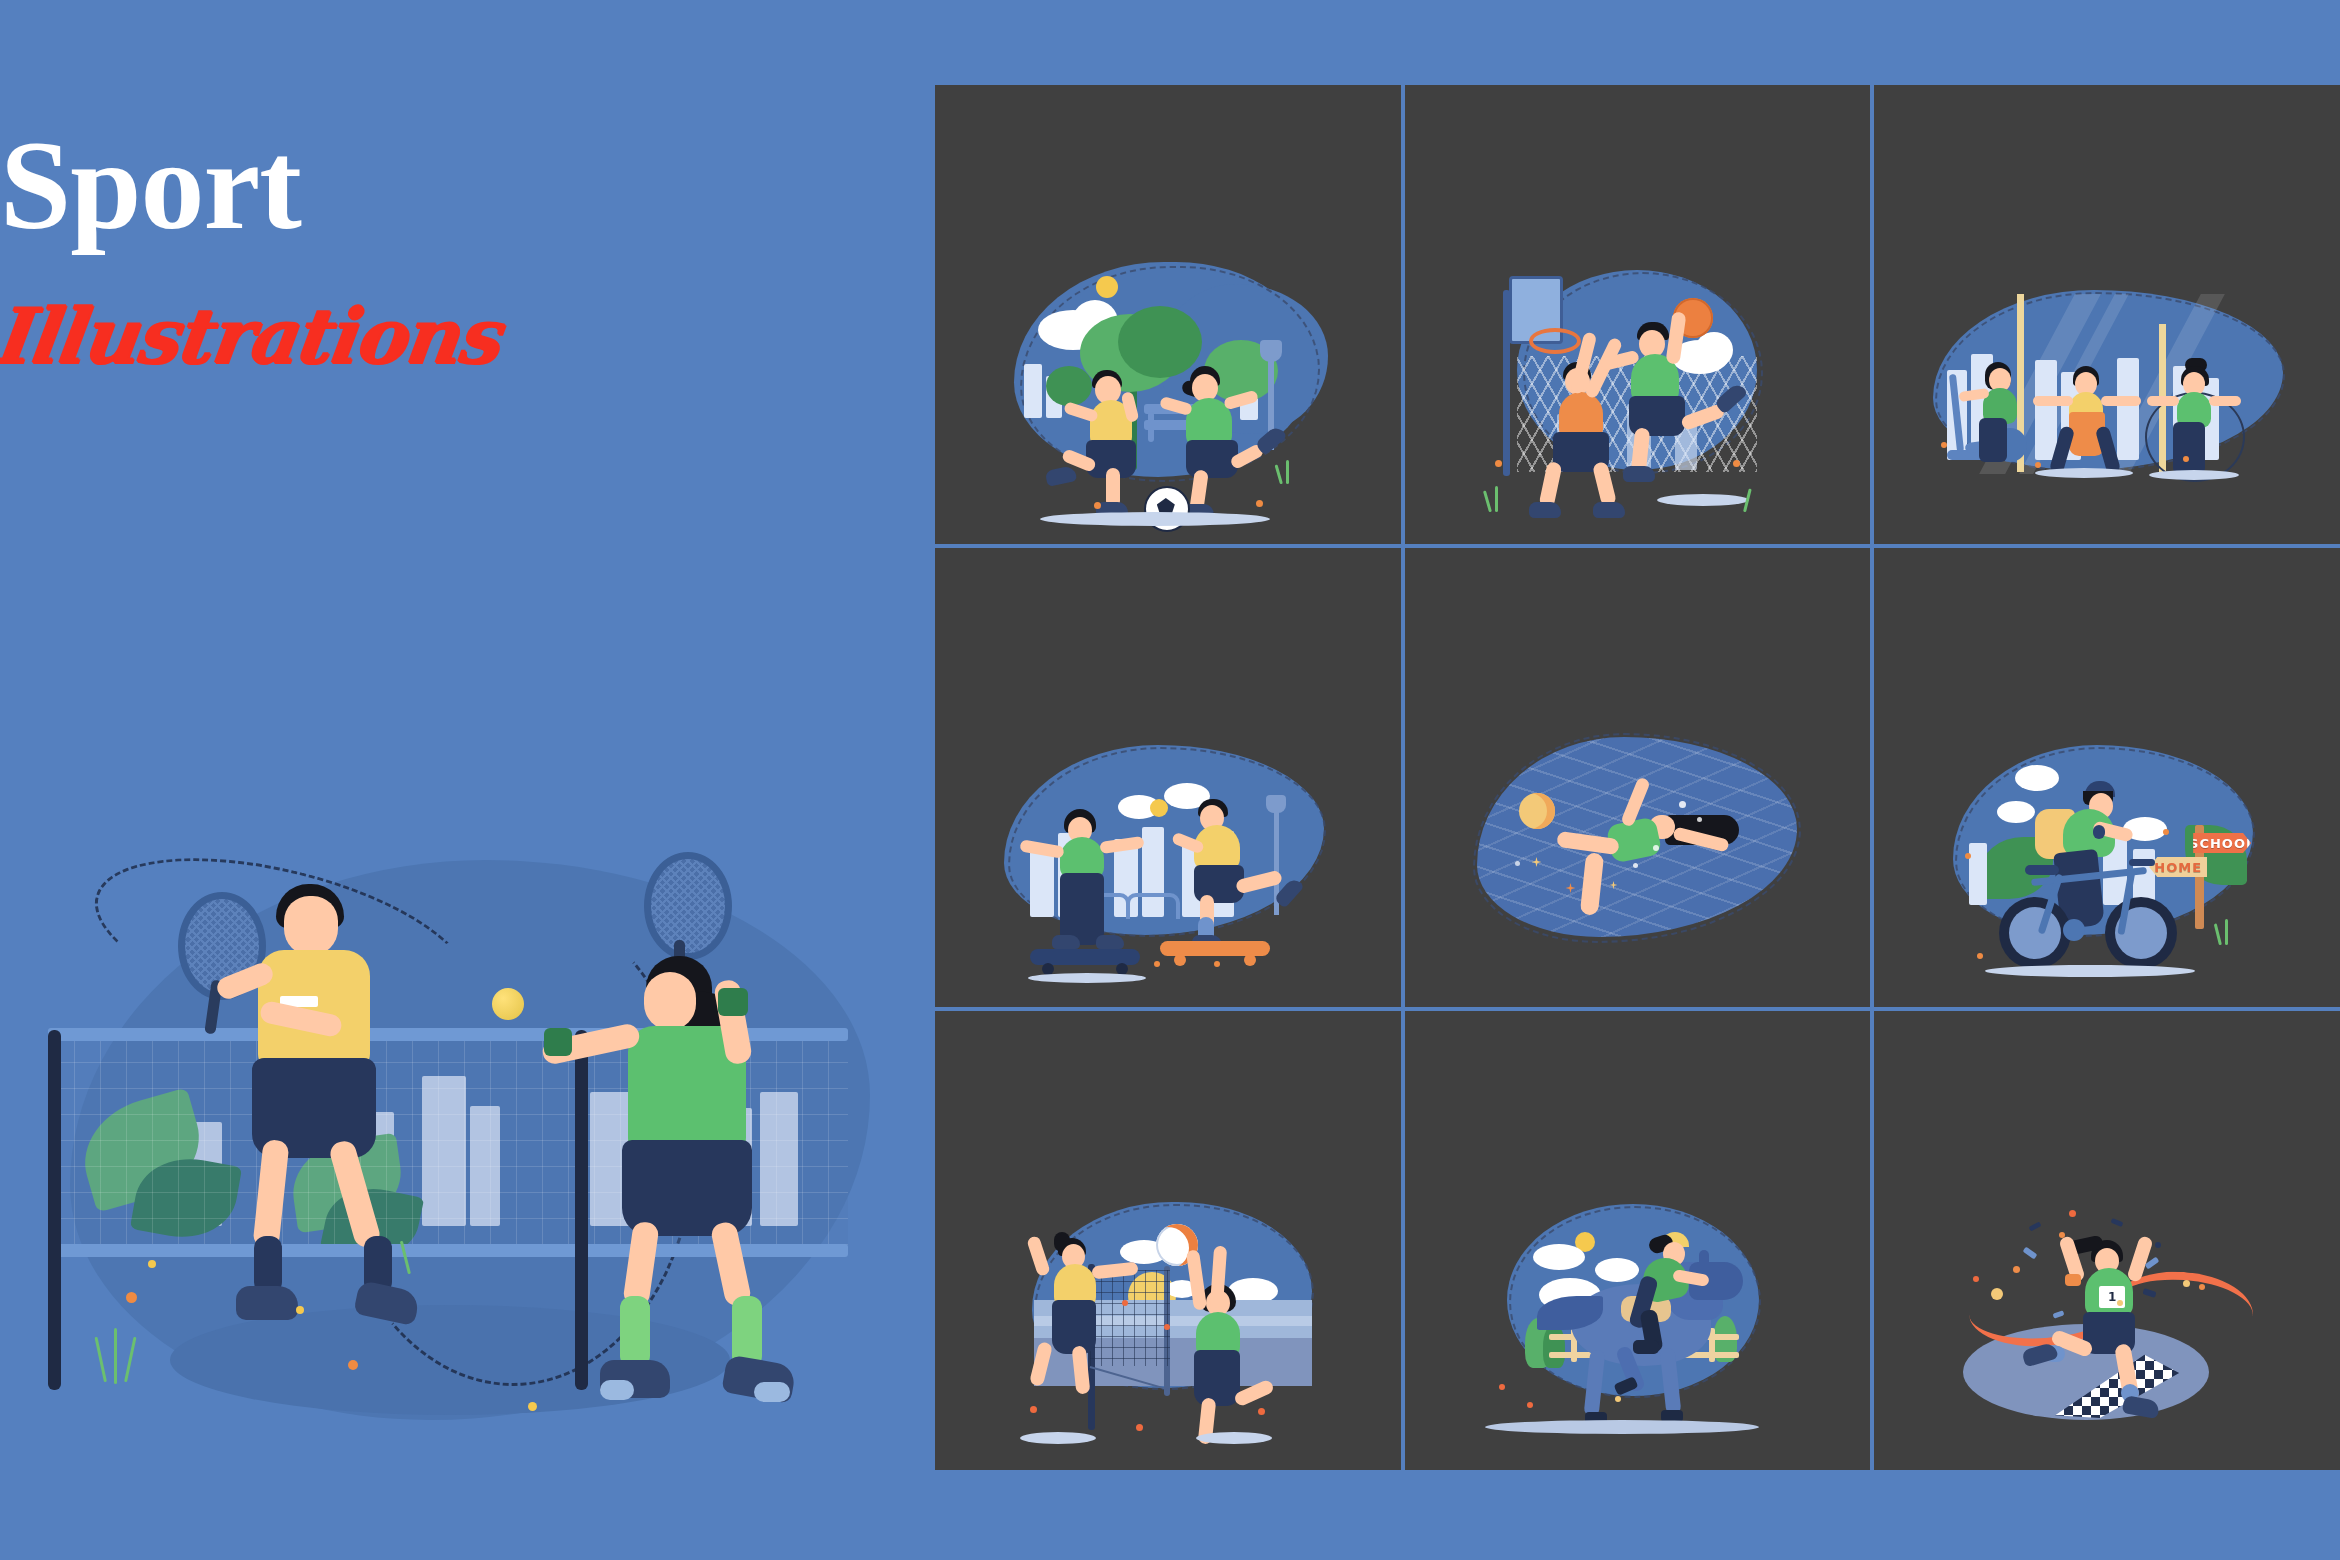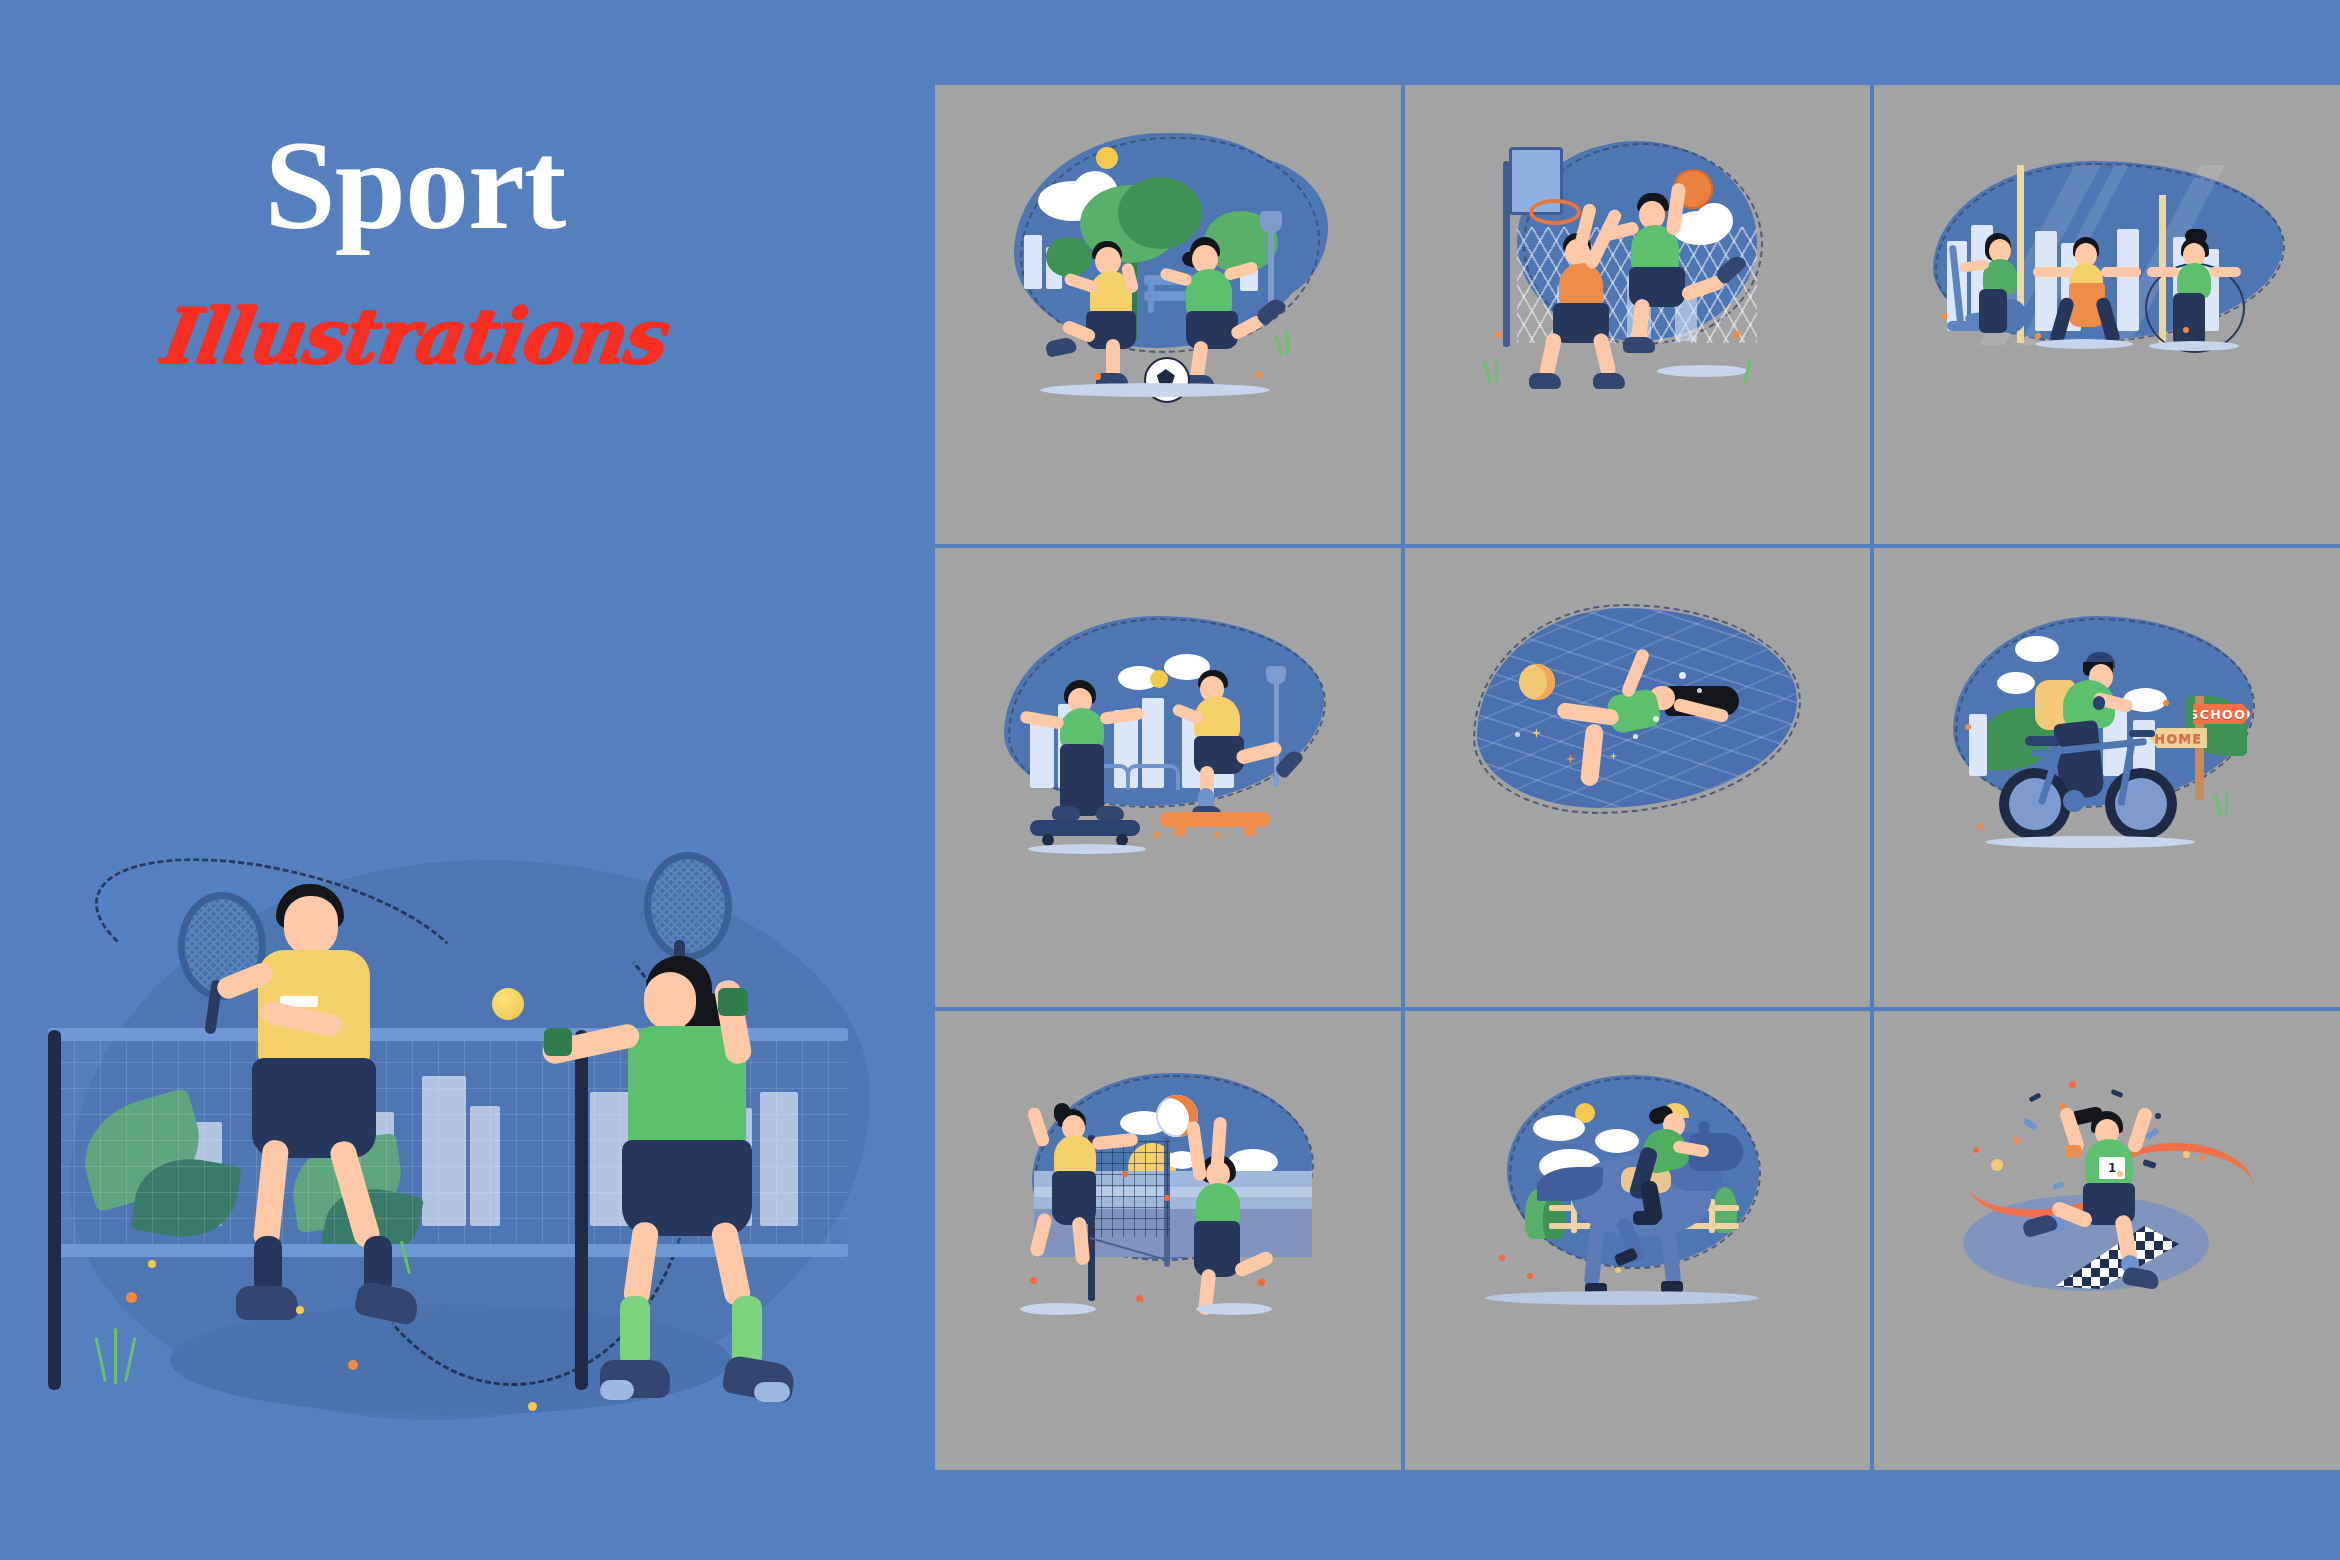--- a/index.html
+++ b/index.html
@@ -8,21 +8,21 @@
     background:#5580bf;
     font-family:"Liberation Sans", sans-serif;
     overflow:hidden;
     position:relative;
   }
   
   #left-panel{
     position:absolute;left:0;top:0;width:935px;height:1560px;
   }
   #title-block{
-    position:absolute;left:0;top:120px;width:830px;text-align:center;
+    position:absolute;left:0;top:120px;width:830px;
   }
   #main-title{
     font-family:"Liberation Serif", serif;
     font-weight:700;color:#ffffff;
     font-size:128px;line-height:1.02;letter-spacing:-1px;
     margin:0;
   }
   #subtitle{
     margin:40px 0 0 0;
     font-family:"DejaVu Serif", serif;
@@ -109,22 +109,22 @@
   
   #grid{
     position:absolute;left:935px;top:85px;width:1405px;height:1385px;
     display:grid;
     grid-template-columns:repeat(3,1fr);
     grid-template-rows:repeat(3,1fr);
     gap:4px;
     background:#5580bf;
   }
   .cell{
-    background:#a3a3a3;position:relative;overflow:hidden;
-    display:flex;align-items:flex-start;justify-content:center;
+    background:#404040;position:relative;overflow:hidden;
+    display:flex;align-items:flex-end;justify-content:center;
   }
   .thumb{position:relative;width:400px;height:330px;}
   .blob{
     position:absolute;background:#4d76b2;
   }
   .blob.a{left:46px;top:48px;width:300px;height:215px;border-radius:50% 46% 52% 48% / 56% 48% 52% 44%;}
   .blob.b{left:120px;top:52px;width:240px;height:195px;border-radius:46% 54% 45% 55% / 52% 48% 52% 48%;}
   .blob.oval{left:78px;top:52px;width:250px;height:200px;border-radius:50%;}
   .blob.pool{left:40px;top:60px;width:320px;height:200px;border-radius:46% 54% 62% 38% / 64% 46% 54% 36%;
     background:#4a6fae;}

